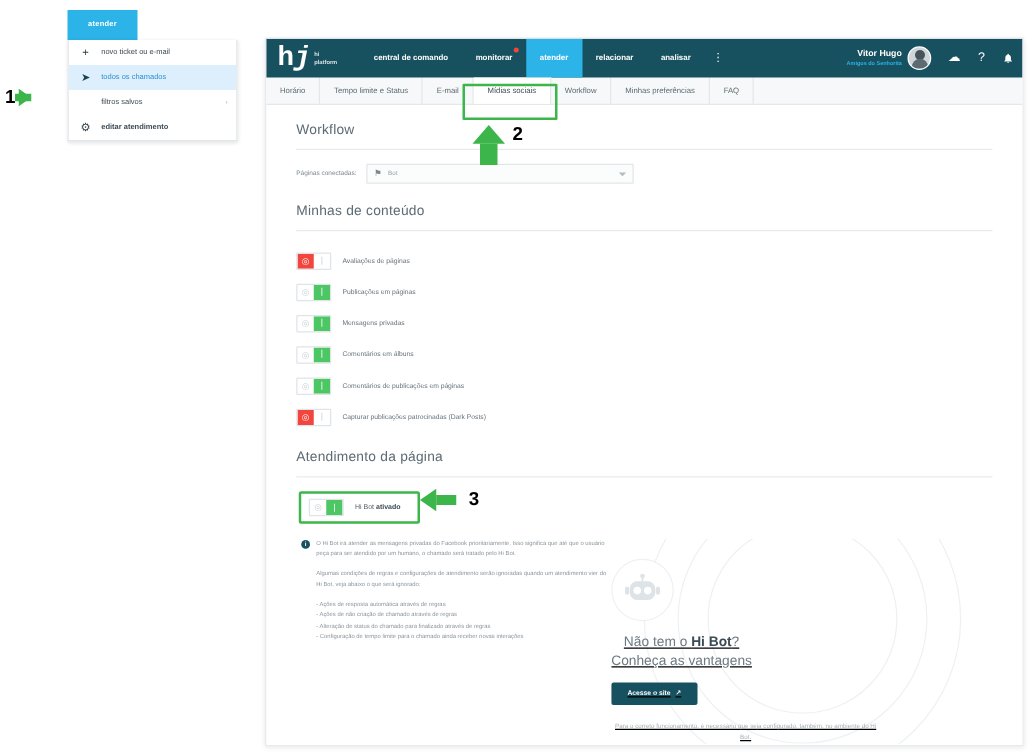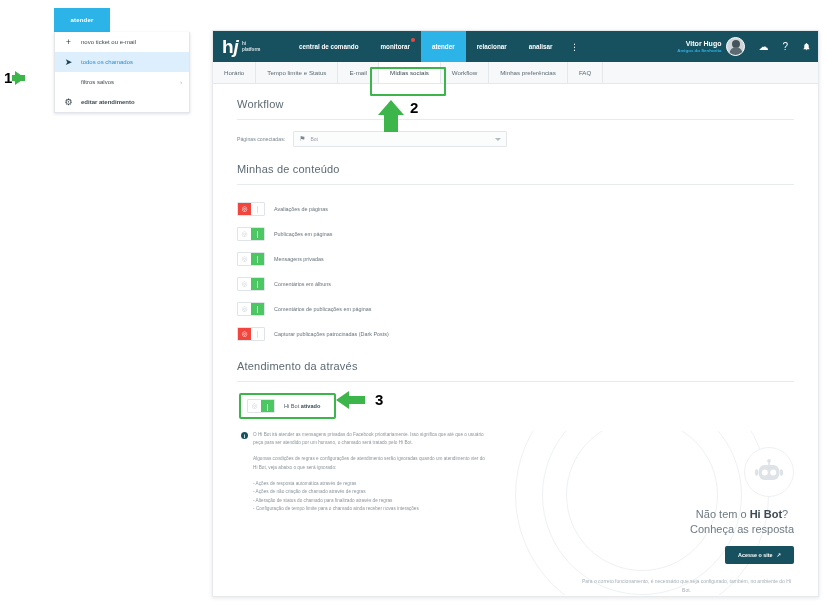--- a/index.html
+++ b/index.html
@@ -70,21 +70,21 @@
     box-shadow:0 1px 4px rgba(0,0,0,.10);
     overflow:hidden;
   }
   
   #topnav{
     height:31px;background:#17505f;display:flex;align-items:stretch;position:relative;
   }
   #logo{
     width:66px;display:flex;align-items:center;padding-left:9px;gap:3px;color:#fff;
   }
-  #logo .mark{font-size:19px;font-weight:bold;line-height:15px;font-family:Liberation Sans, sans-serif;}
+  #logo .mark{font-size:22px;font-weight:bold;line-height:15px;font-family:Liberation Mono, monospace;}
   #logo .words{font-size:4.6px;line-height:5.4px;font-weight:bold;color:#d8e3e7;}
   .nav-item{
     display:flex;align-items:center;justify-content:center;text-align:center;
     color:#ffffff;font-size:6.3px;font-weight:bold;padding:0 11px;line-height:7px;
     position:relative;white-space:nowrap;
   }
   .nav-item.sel{background:#2cb3e8;}
   .nav-dot{
     position:absolute;top:7px;right:6px;width:4px;height:4px;border-radius:50%;background:#f2453d;
   }
@@ -171,22 +171,22 @@
     display:flex;align-items:center;justify-content:center;flex:0 0 7px;margin-top:1px;font-weight:bold;
   }
   .info-p{font-size:4.7px;line-height:8.2px;color:#8b959c;margin:0 0 8px 0;}
   .info-p.indent{margin-left:12px;}
   .bullets{margin:0;padding:0;list-style:none;margin-left:12px;}
   .bullets li{font-size:4.7px;line-height:8.4px;color:#8b959c;}
   .bullets li:before{content:"- ";}
 
   
   #promo{
-    flex:1;position:relative;display:flex;flex-direction:column;align-items:flex-end;
-    padding-top:16px;overflow:hidden;
+    flex:1;position:relative;display:flex;flex-direction:column;align-items:flex-start;
+    padding-top:16px;overflow:hidden;text-decoration:underline;
   }
   .ring{
     position:absolute;border:1px solid #eef1f3;border-radius:50%;
   }
   #ring1{width:150px;height:150px;left:50%;transform:translateX(-50%);top:-12px;}
   #ring2{width:198px;height:198px;left:50%;transform:translateX(-50%);top:-36px;}
   #ring3{width:252px;height:252px;left:50%;transform:translateX(-50%);top:-63px;}
   #bot-circle{
     width:48px;height:48px;border-radius:50%;border:1px solid #eef1f3;background:#fff;
     display:flex;align-items:center;justify-content:center;position:relative;z-index:2;
@@ -369,21 +369,21 @@
 
         <div class="tog-row">
           <div class="toggle is-off">
             <div class="half off-h">◎</div>
             <div class="half on-h">|</div>
           </div>
           <span class="tog-label">Capturar publicações patrocinadas (Dark Posts)</span>
         </div>
       </div>
 
-      <h2 class="sec-title" style="margin-top:14px;">Atendimento da através</h2>
+      <h2 class="sec-title" style="margin-top:14px;">Atendimento da página</h2>
       <div class="divider"></div>
 
       <div style="padding-left:2px;">
         <div class="hibot-wrap">
           <div class="toggle is-on" style="margin-right:9px;">
             <div class="half off-h">◎</div>
             <div class="half on-h">|</div>
           </div>
           <span class="tog-label"><span>Hi Bot </span><b>ativado</b></span>
         </div>
@@ -417,21 +417,21 @@
               <rect x="10" y="15" width="44" height="32" rx="13"></rect>
               <circle cx="23" cy="31" r="6.5" fill="#ffffff"></circle>
               <circle cx="41" cy="31" r="6.5" fill="#ffffff"></circle>
               <rect x="2" y="24" width="7" height="14" rx="3.5"></rect>
               <rect x="55" y="24" width="7" height="14" rx="3.5"></rect>
             </svg>
           </div>
 
           <div id="promo-title">
             <span>Não tem o </span><b>Hi Bot</b><span>?</span><br>
-            <span>Conheça as resposta</span>
+            <span>Conheça as vantagens</span>
           </div>
 
           <button id="promo-btn">
             <span>Acesse o site</span>
             <span>↗︎</span>
           </button>
 
           <div id="promo-foot">Para o correto funcionamento, é necessário que seja configurado, também, no ambiente do Hi Bot.</div>
         </div>
       </div>

